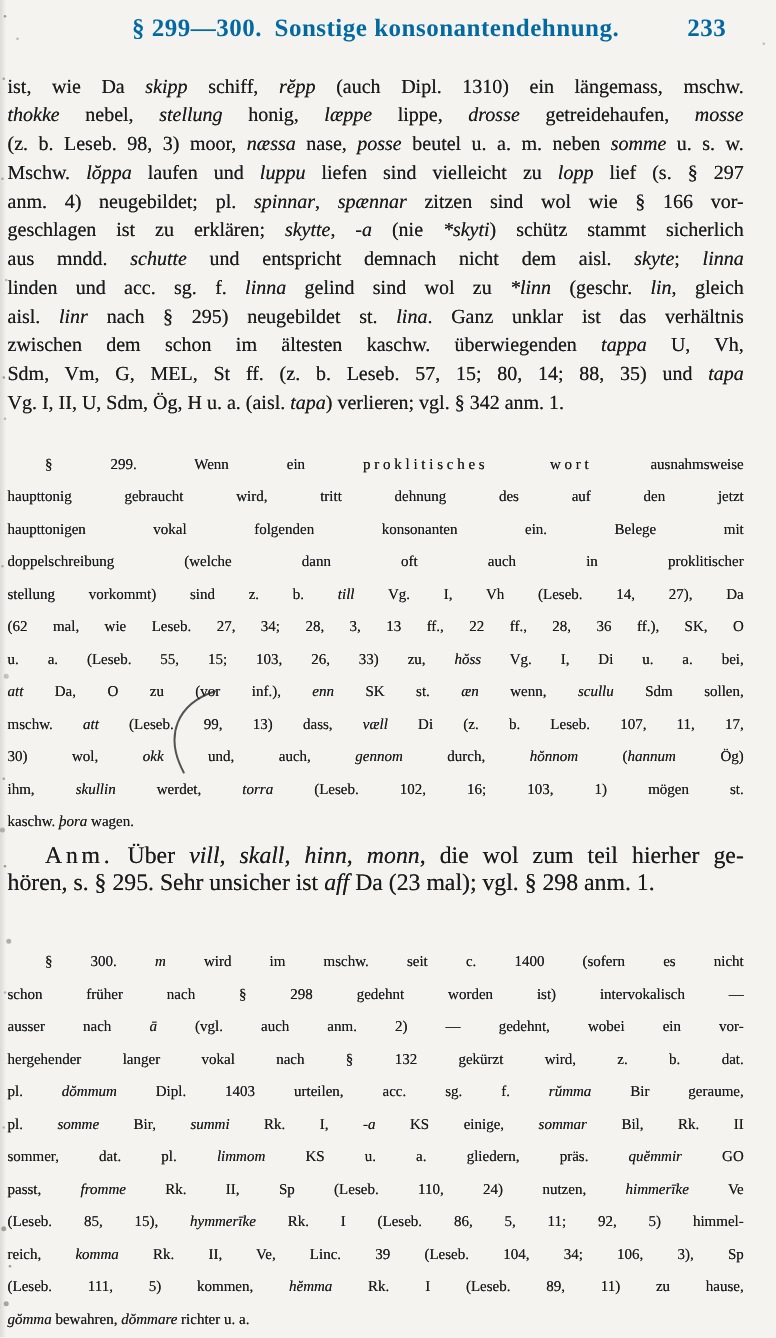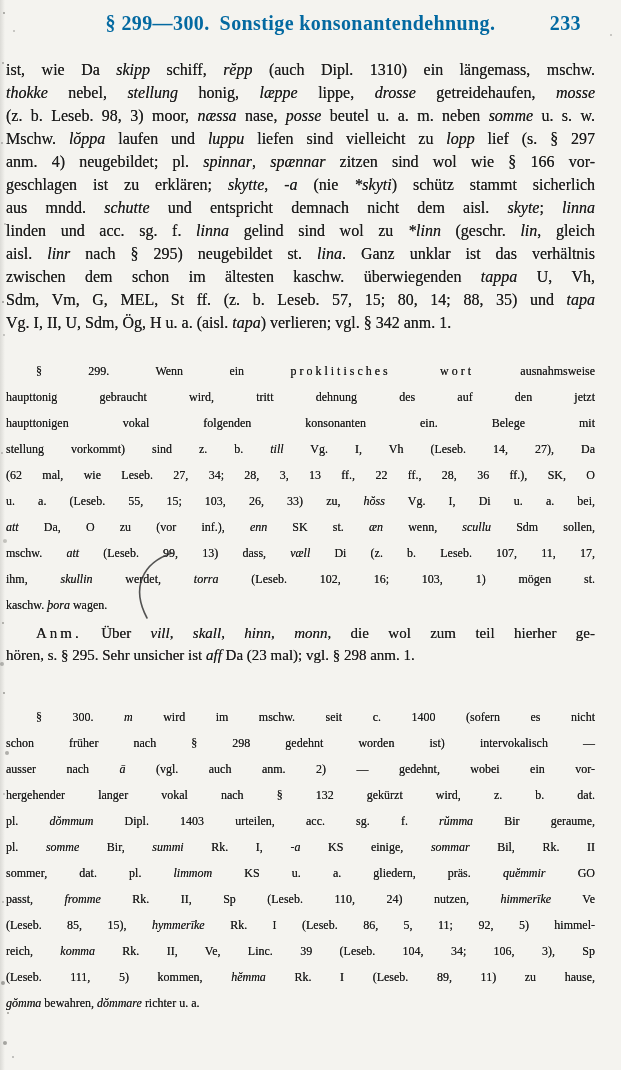--- a/index.html
+++ b/index.html
@@ -41,21 +41,21 @@
     text-align:justify;
     text-align-last:justify;
     white-space:normal;
   }
   .line.last { text-align-last:left; }
   .line.indent { padding-left:30px; }
   .p-small { margin-top:14px; font-size:16px; }
   .p-small .line { line-height:23px; }
   .p-main  { font-size:12px; }
   .p-main .line { line-height:26px; }
-  .p-note  { font-size:15px; }
+  .p-note  { font-size:19px; }
   .p-note .line { line-height:22px; }
   .m1 { margin-top:24px;font-family:Liberation Serif, serif; }
   .m2 { margin-top:4px; }
   .m3 { margin-top:38px; }
   .i  { font-style:italic; }
   .g  { letter-spacing:3px; }
   .pen-mark {
     position:absolute; left:130px; top:550px;
     pointer-events:none;
   }
@@ -111,25 +111,27 @@
         <div class="line"><span>linden und acc. sg. f. </span><span class="i">linna</span><span> gelind sind wol zu </span><span class="i">*linn</span><span> (geschr. </span><span class="i">lin</span><span>, gleich</span></div>
         <div class="line"><span>aisl. </span><span class="i">linr</span><span> nach § 295) neugebildet st. </span><span class="i">lina</span><span>.  Ganz unklar ist das verhältnis</span></div>
         <div class="line"><span>zwischen dem schon im ältesten kaschw. überwiegenden </span><span class="i">tappa</span><span> U, Vh,</span></div>
         <div class="line"><span>Sdm, Vm, G, MEL, St ff. (z. b. Leseb. 57, 15;  80, 14;  88, 35) und </span><span class="i">tapa</span></div>
         <div class="line last"><span>Vg. I, II, U, Sdm, Ög, H u. a. (aisl. </span><span class="i">tapa</span><span>) verlieren; vgl. § 342 anm. 1.</span></div>
       </div>
       <div class="para p-main m1">
         <div class="line indent"><span>§ 299.  Wenn ein </span><span class="g">proklitisches wort</span><span> ausnahmsweise</span></div>
         <div class="line"><span>haupttonig gebraucht wird, tritt dehnung des auf den jetzt</span></div>
         <div class="line"><span>haupttonigen vokal folgenden konsonanten ein.  Belege mit</span></div>
+        <div class="line"><span>doppelschreibung (welche dann oft auch in proklitischer</span></div>
         <div class="line"><span>stellung vorkommt) sind z. b. </span><span class="i">till</span><span> Vg. I, Vh (Leseb. 14, 27), Da</span></div>
         <div class="line"><span>(62 mal, wie Leseb. 27, 34;  28, 3, 13 ff., 22 ff., 28, 36 ff.), SK, O</span></div>
         <div class="line"><span>u. a. (Leseb. 55, 15;  103, 26, 33) zu, </span><span class="i">hŏss</span><span> Vg. I, Di u. a. bei,</span></div>
         <div class="line"><span class="i">att</span><span> Da, O zu (vor inf.), </span><span class="i">enn</span><span> SK st. </span><span class="i">æn</span><span> wenn, </span><span class="i">scullu</span><span> Sdm sollen,</span></div>
         <div class="line"><span>mschw. </span><span class="i">att</span><span> (Leseb. 99, 13) dass, </span><span class="i">væll</span><span> Di (z. b. Leseb. 107, 11, 17,</span></div>
+        <div class="line"><span>30) wol, </span><span class="i">okk</span><span> und, auch, </span><span class="i">gennom</span><span> durch, </span><span class="i">hŏnnom</span><span> (</span><span class="i">hannum</span><span> Ög)</span></div>
         <div class="line"><span>ihm, </span><span class="i">skullin</span><span> werdet, </span><span class="i">torra</span><span> (Leseb. 102, 16;  103, 1) mögen st.</span></div>
         <div class="line last"><span>kaschw. </span><span class="i">þora</span><span> wagen.</span></div>
       </div>
       <div class="para p-note m2">
         <div class="line indent"><span class="g">Anm.</span><span>  Über </span><span class="i">vill</span><span>, </span><span class="i">skall</span><span>, </span><span class="i">hinn</span><span>, </span><span class="i">monn</span><span>, die wol zum teil hierher ge-</span></div>
         <div class="line last"><span>hören, s. § 295.  Sehr unsicher ist </span><span class="i">aff</span><span> Da (23 mal); vgl. § 298 anm. 1.</span></div>
       </div>
       <div class="para p-main m3">
         <div class="line indent"><span>§ 300.  </span><span class="i">m</span><span> wird im mschw. seit c. 1400 (sofern es nicht</span></div>
         <div class="line"><span>schon früher nach § 298 gedehnt worden ist) intervokalisch —</span></div>

